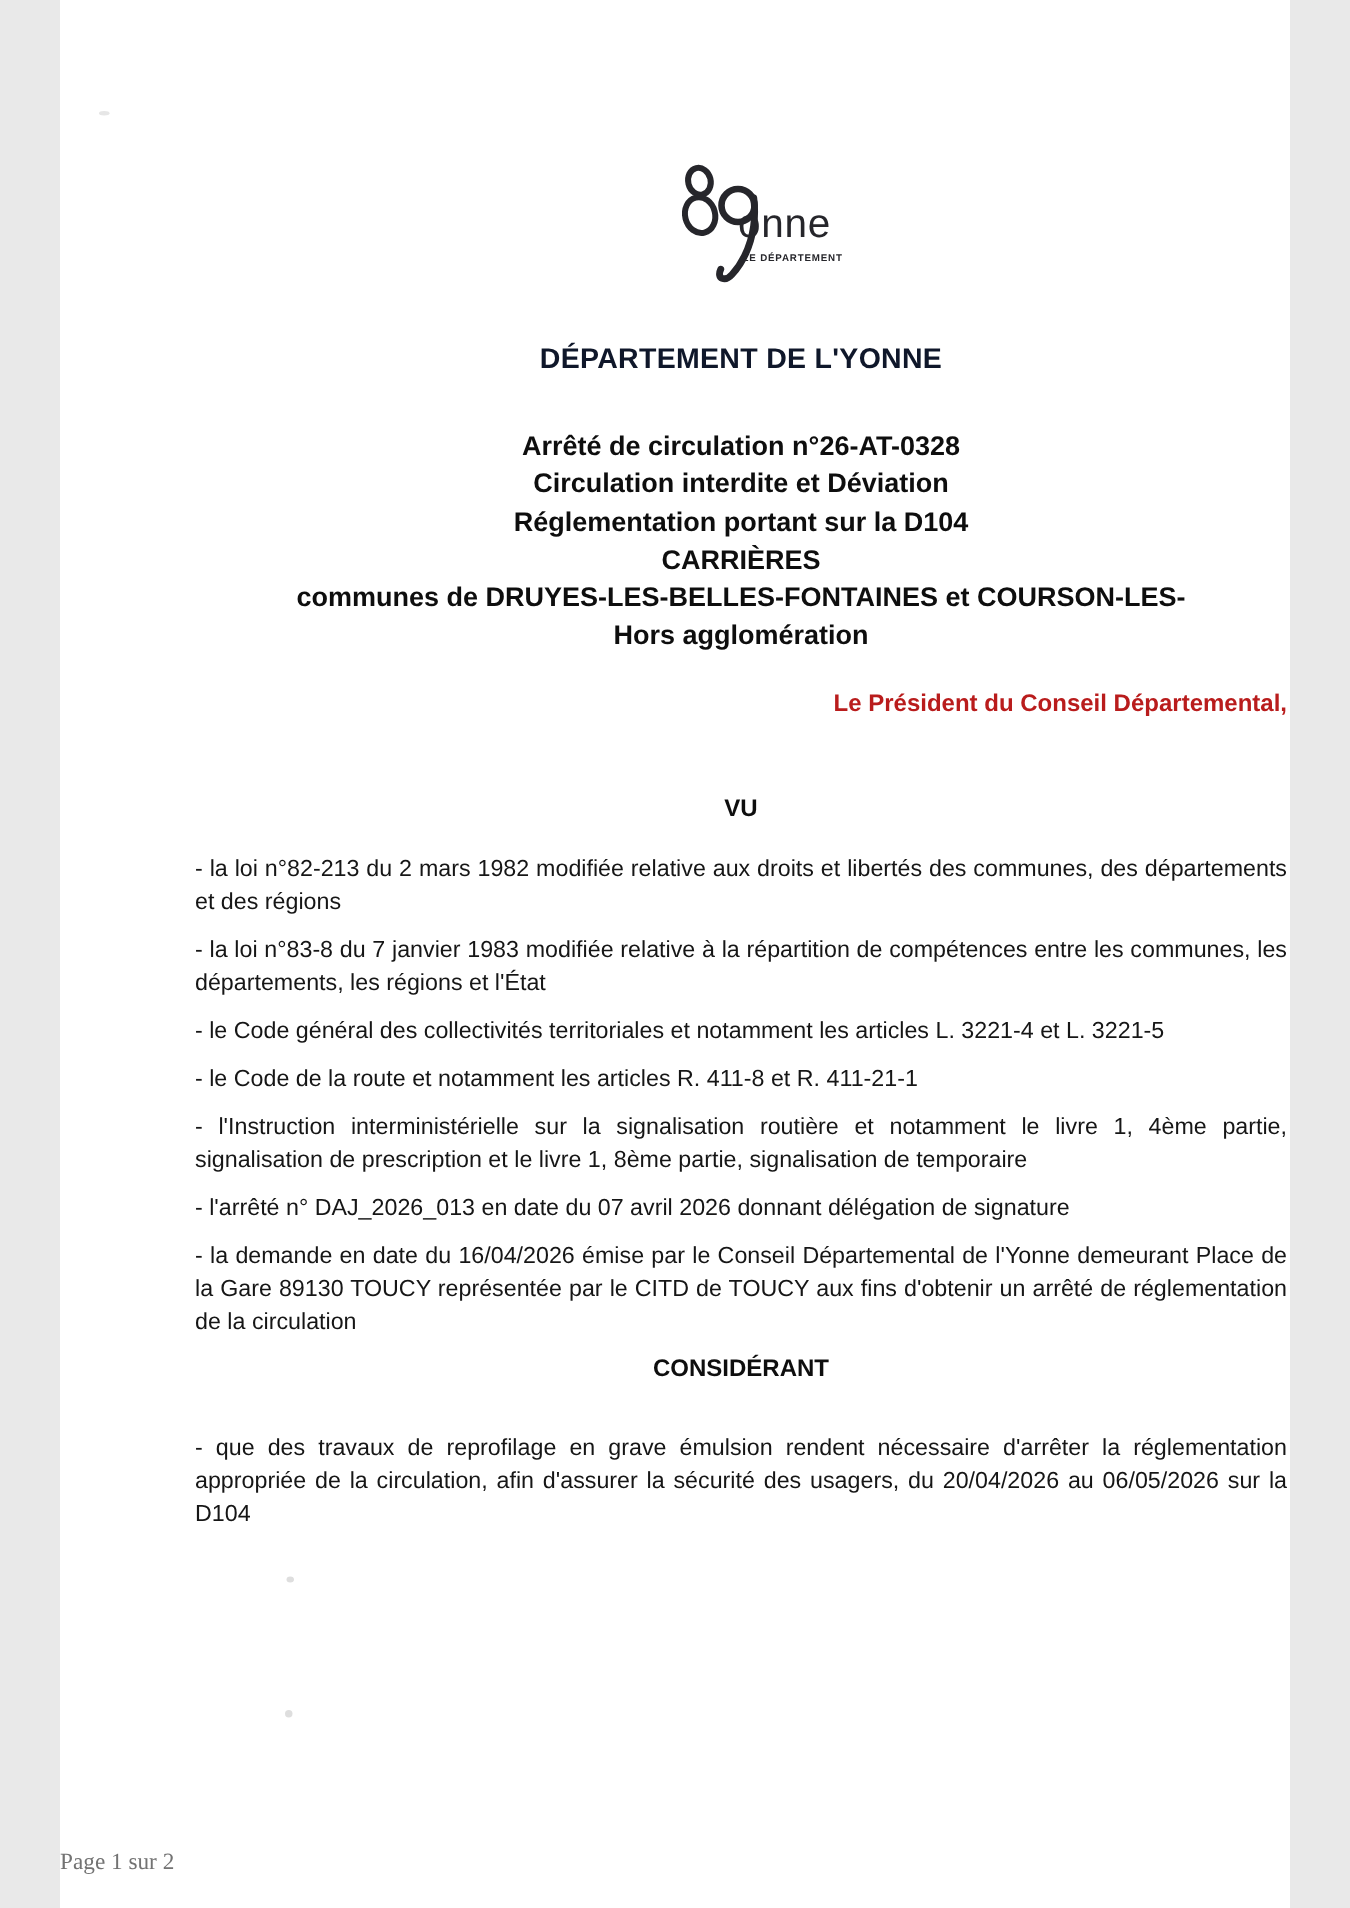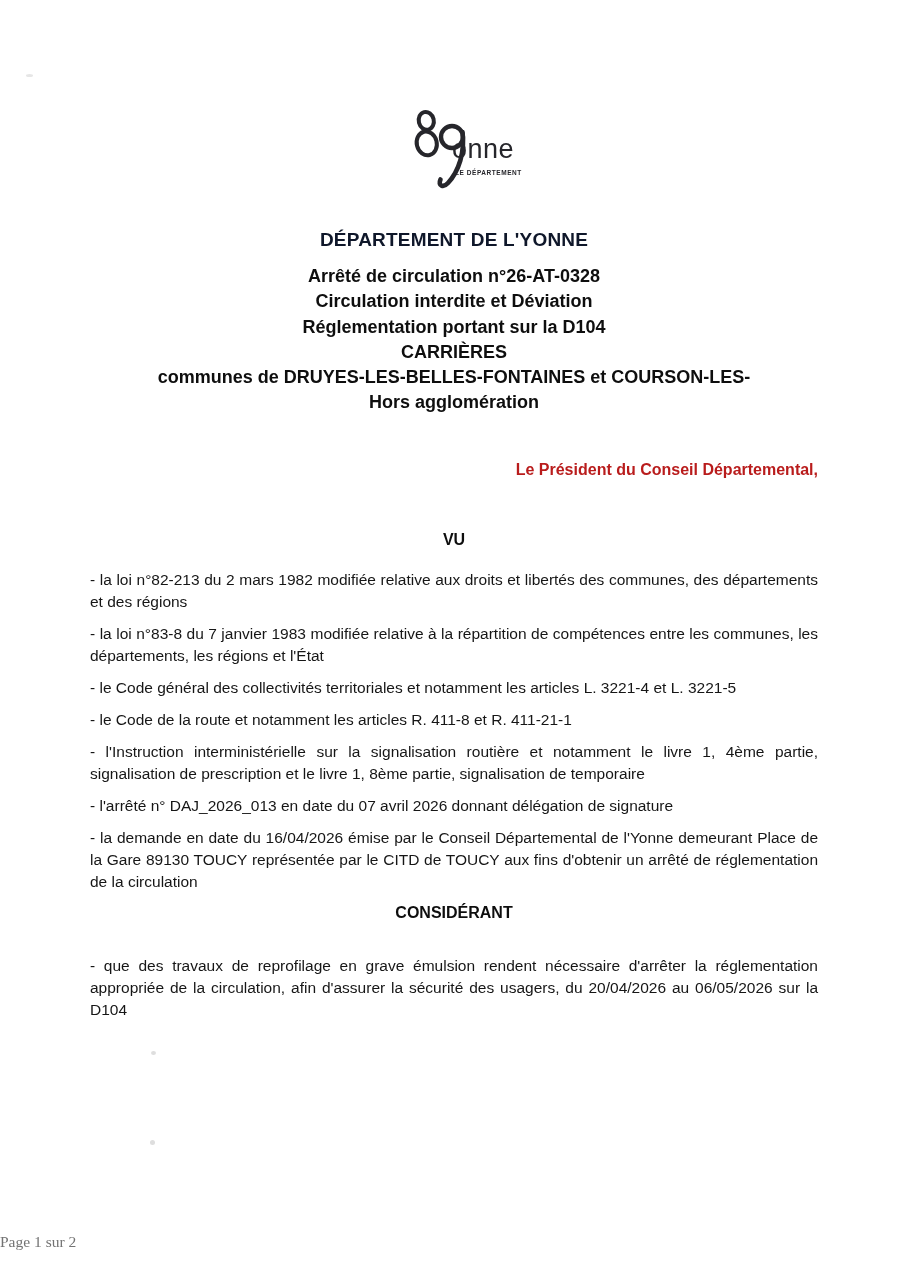--- a/index.html
+++ b/index.html
@@ -1,19 +1,19 @@
 <!DOCTYPE html>
 <html lang="fr"><head>
 <meta charset="utf-8">
 <style>
   * { margin: 0; padding: 0; box-sizing: border-box; }
   html, body { background: #e9e9e9; }
   .page {
     position: relative;
-    width: 900px;
+    width: 820px;
     height: 1272px;
     margin: 0 auto;
     background: #ffffff;
     font-family: "Liberation Sans", sans-serif;
     color: #161616;
     overflow: hidden;
   }
 
   
   .logo {
@@ -53,21 +53,21 @@
     width: 736px;
     text-align: center;
     font-size: 19px;
     font-weight: 700;
     color: #0f172a;
     letter-spacing: 0.2px;
   }
   .doc-subtitle {
     position: absolute;
     left: 86px;
-    top: 264px;
+    top: 285px;
     width: 736px;
     text-align: center;
     font-size: 18px;
     font-weight: 700;
     color: #0e0e0e;
     line-height: 25.3px;
   }
   .signatory {
     position: absolute;
     left: 90px;

